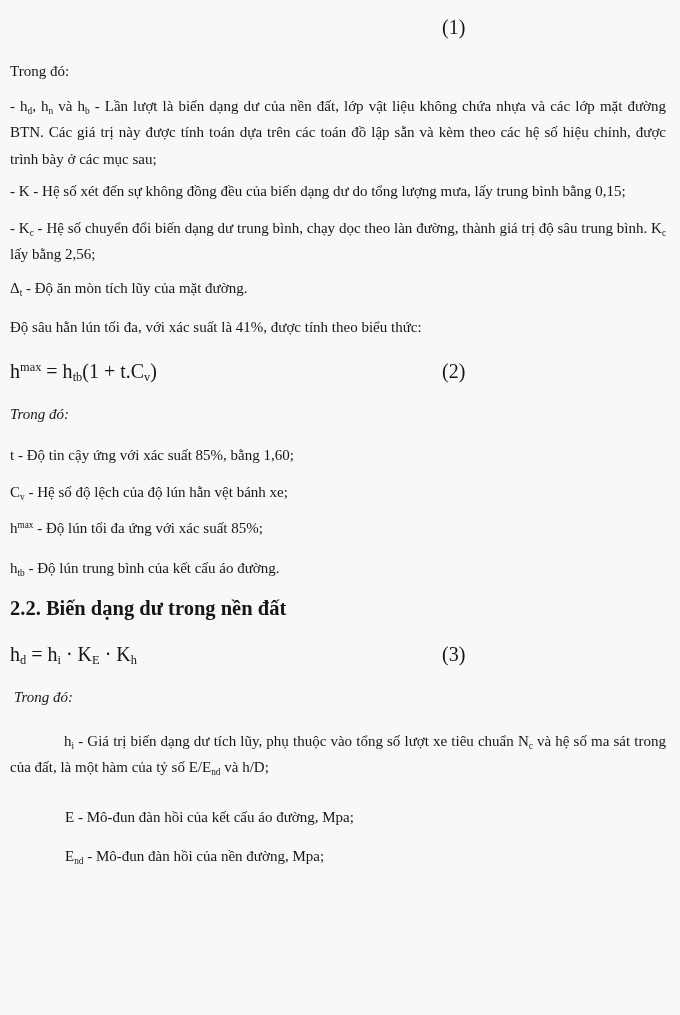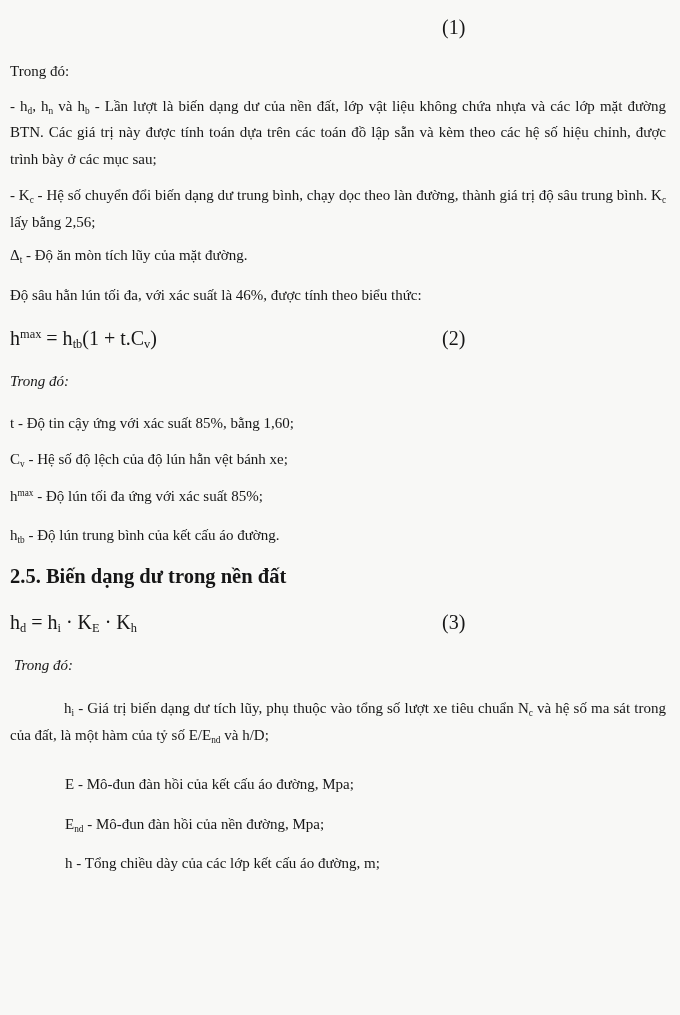--- a/index.html
+++ b/index.html
@@ -47,53 +47,53 @@
 <div class="page">
 
   <div class="formula-row mt2">
     <span class="eqnum">(1)</span>
   </div>
 
   <p class="mt16">Trong đó:</p>
 
   <p class="just mt8">- h<sub>d</sub>, h<sub>n</sub> và h<sub>b</sub> - Lần lượt là biến dạng dư của nền đất, lớp vật liệu không chứa nhựa và các lớp mặt đường BTN. Các giá trị này được tính toán dựa trên các toán đồ lập sẵn và kèm theo các hệ số hiệu chỉnh, được trình bày ở các mục sau;</p>
 
+  <p class="just mt6">- K - Hệ số xét đến sự không đồng đều của biến dạng dư do tổng lượng mưa, lấy trung bình bằng 0,15;</p>
 
   <p class="just mt10">- K<sub>c</sub> - Hệ số chuyển đổi biến dạng dư trung bình, chạy dọc theo làn đường, thành giá trị độ sâu trung bình. K<sub>c</sub> lấy bằng 2,56;</p>
 
   <p class="mt7">Δ<sub>t</sub> - Độ ăn mòn tích lũy của mặt đường.</p>
 
-  <p class="mt13">Độ sâu hằn lún tối đa, với xác suất là 46%, được tính theo biểu thức:</p>
+  <p class="mt13">Độ sâu hằn lún tối đa, với xác suất là 41%, được tính theo biểu thức:</p>
 
   <div class="formula-row mt15">
     <span>h<sup>max</sup> = h<sub>tb</sub>(1 + t.C<sub>v</sub>)</span>
     <span class="eqnum">(2)</span>
   </div>
 
   <p class="italic mt15">Trong đó:</p>
 
   <p class="mt15">t - Độ tin cậy ứng với xác suất 85%, bằng 1,60;</p>
 
   <p class="mt10">C<sub>v</sub> - Hệ số độ lệch của độ lún hằn vệt bánh xe;</p>
 
   <p class="mt10">h<sup>max</sup> - Độ lún tối đa ứng với xác suất 85%;</p>
 
   <p class="mt13">h<sub>tb</sub> - Độ lún trung bình của kết cấu áo đường.</p>
 
-  <p class="heading mt14">2.5. Biến dạng dư trong nền đất</p>
+  <p class="heading mt14">2.2. Biến dạng dư trong nền đất</p>
 
 
   <div class="formula-row mt17">
     <span>h<sub>d</sub> = h<sub>i</sub> · K<sub>E</sub> · K<sub>h</sub></span>
     <span class="eqnum">(3)</span>
   </div>
 
   <p class="italic where-shift mt15">Trong đó:</p>
 
   <p class="just indent-first mt17">h<sub>i</sub> - Giá trị biến dạng dư tích lũy, phụ thuộc vào tổng số lượt xe tiêu chuẩn N<sub>c</sub> và hệ số ma sát trong của đất, là một hàm của tỷ số E/E<sub>nd</sub> và h/D;</p>
 
   <p class="indent-block mt23">E - Mô-đun đàn hồi của kết cấu áo đường, Mpa;</p>
 
   <p class="indent-block mt13">E<sub>nd</sub> - Mô-đun đàn hồi của nền đường, Mpa;</p>
 
-  <p class="indent-block mt13">h - Tổng chiều dày của các lớp kết cấu áo đường, m;</p>
 
 </div>
 
 </body></html>

